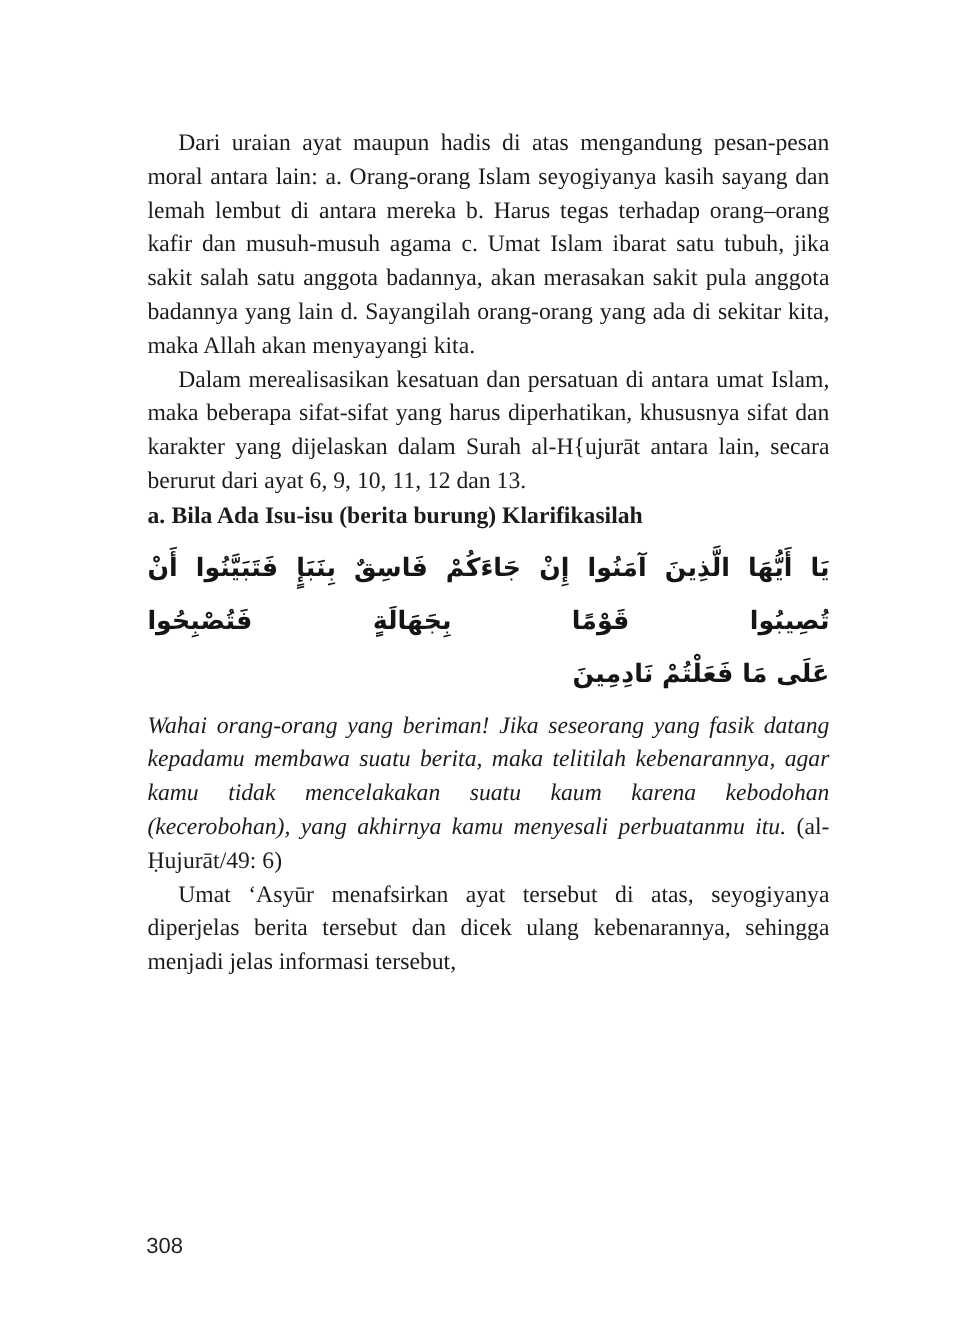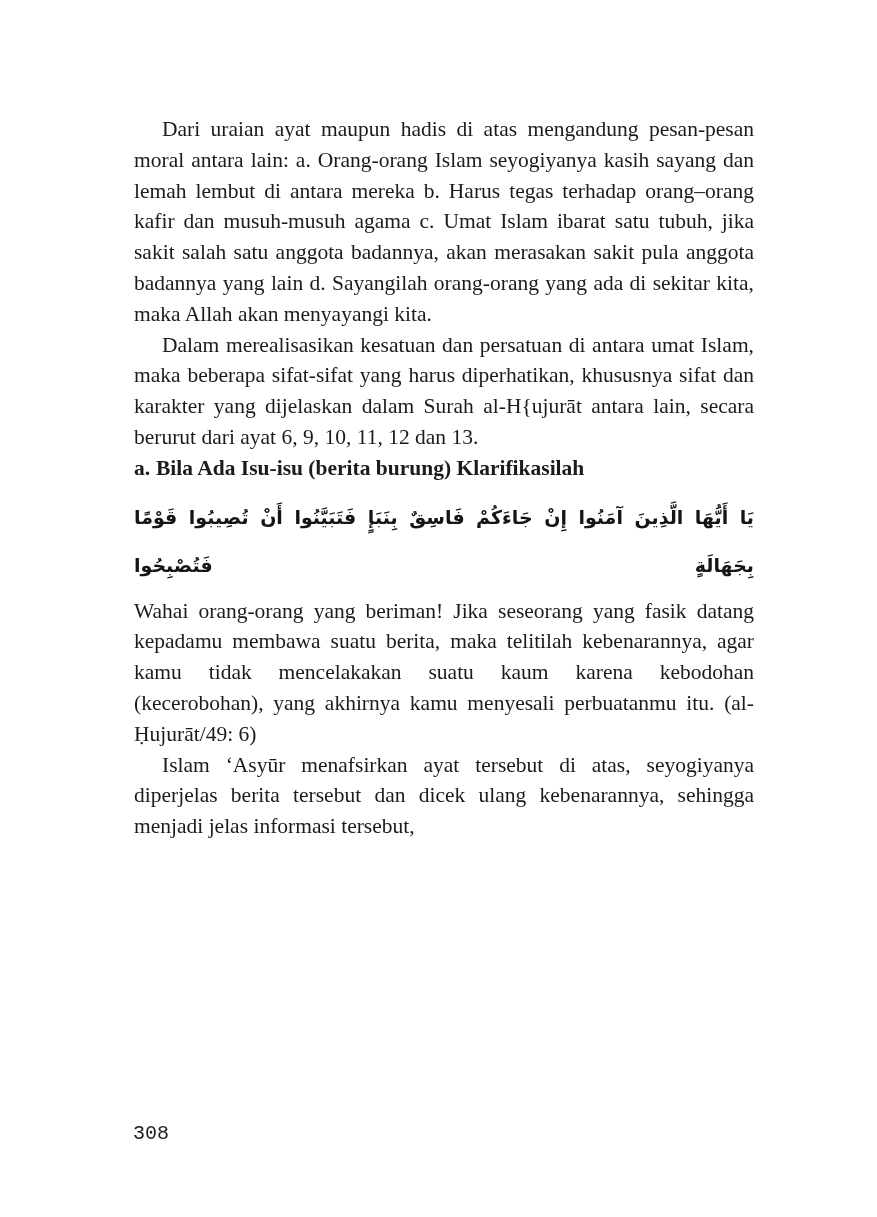--- a/index.html
+++ b/index.html
@@ -39,68 +39,70 @@
   }
   .heading-line .marker {
     display: inline-block;
     width: 22px;
   }
   .arabic {
     direction: rtl;
     margin: 9px 0 7px 0;
     font-family: "DejaVu Sans", sans-serif;
     font-weight: 700;
-    font-size: 19px;
+    font-size: 23px;
     line-height: 48px;
     color: #151515;
   }
   .ar-line { width: 100%; }
   .ar-justify {
     text-align: justify;
     text-align-last: justify;
   }
   .ar-right {
     text-align: left; 
     direction: rtl;
     text-align: right;
   }
   .translation .ital {
+    font-style: italic;
   }
   .translation .cite {
     font-style: normal;
   }
   .p-last {
     margin-top: 30px;
   }
   .pagenum {
     position: absolute;
     left: 133px;
     top: 1122px;
-    font-family: Liberation Mono, monospace;
+    font-family: Liberation Sans, sans-serif;
     font-size: 20px;
     color: #222222;
   }
 </style>
 </head>
 <body>
 
 <div class="page">
   <div class="content">
 
     <p class="body indent">Dari uraian ayat maupun hadis di atas mengandung pesan-pesan moral antara lain: a. Orang-orang Islam seyogiyanya kasih sayang dan lemah lembut di antara mereka b. Harus tegas terhadap orang–orang kafir dan musuh-musuh agama c. Umat Islam ibarat satu tubuh, jika sakit salah satu anggota badannya, akan merasakan sakit pula anggota badannya yang lain d. Sayangilah orang-orang yang ada di sekitar kita, maka Allah akan menyayangi kita.</p>
 
     <p class="body indent">Dalam merealisasikan kesatuan dan persatuan di antara umat Islam, maka beberapa sifat-sifat yang harus diperhatikan, khususnya sifat dan karakter yang dijelaskan dalam Surah al-H{ujurāt antara lain, secara berurut dari ayat 6, 9, 10, 11, 12 dan 13.</p>
 
     <p class="body heading-line"><span class="marker">a.</span><span>Bila Ada Isu-isu (berita burung) Klarifikasilah</span></p>
 
 
     <div class="arabic">
       <div class="ar-line ar-justify">يَا أَيُّهَا الَّذِينَ آمَنُوا إِنْ جَاءَكُمْ فَاسِقٌ بِنَبَإٍ فَتَبَيَّنُوا أَنْ تُصِيبُوا قَوْمًا بِجَهَالَةٍ فَتُصْبِحُوا</div>
+      <div class="ar-line ar-right">عَلَى مَا فَعَلْتُمْ نَادِمِينَ</div>
     </div>
 
     <p class="body quote-left translation"><span class="ital">Wahai orang-orang yang beriman! Jika seseorang yang fasik datang kepadamu membawa suatu berita, maka telitilah kebenarannya, agar kamu tidak mencelakakan suatu kaum karena kebodohan (kecerobohan), yang akhirnya kamu menyesali perbuatanmu itu.</span><span class="cite"> (al-Ḥujurāt/49: 6)</span></p>
 
-    <p class="body indent p-last">Islam ʻAsyūr menafsirkan ayat tersebut di atas, seyogiyanya diperjelas berita tersebut dan dicek ulang kebenarannya, sehingga menjadi jelas informasi tersebut,</p>
+    <p class="body indent p-last">Umat ʻAsyūr menafsirkan ayat tersebut di atas, seyogiyanya diperjelas berita tersebut dan dicek ulang kebenarannya, sehingga menjadi jelas informasi tersebut,</p>
 
   </div>
 
   <div class="pagenum">308</div>
 </div>
 
 </body></html>

